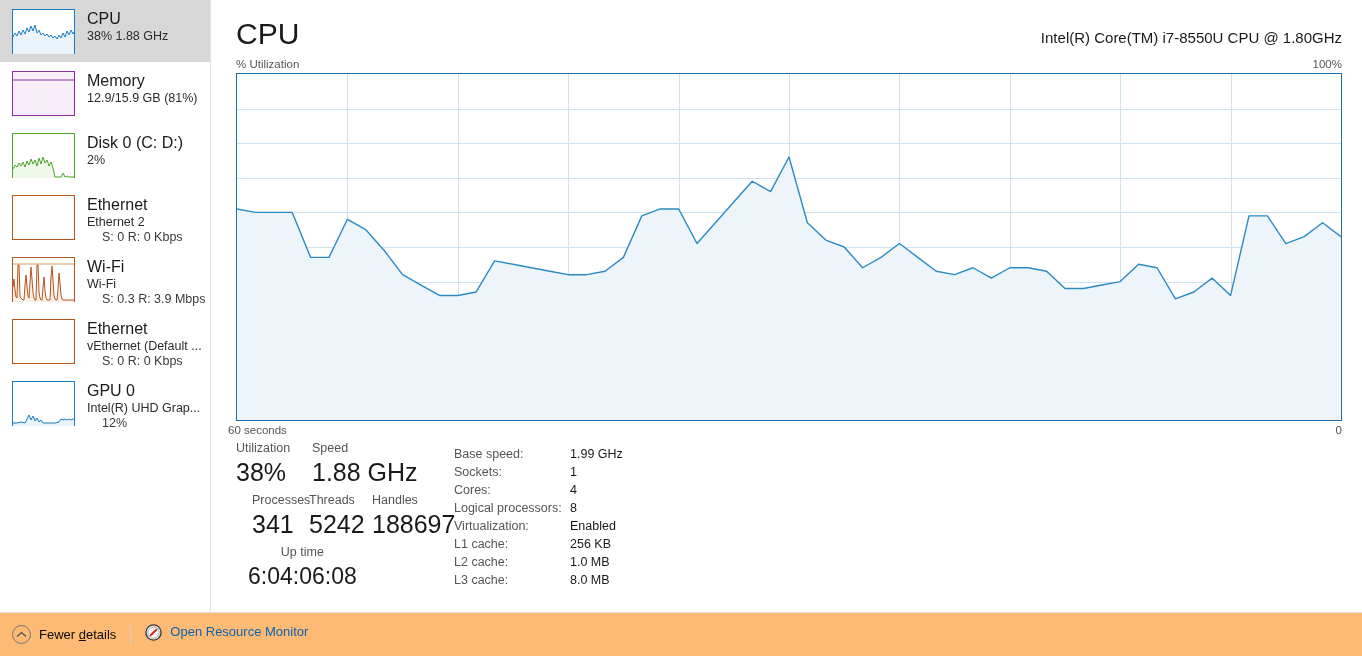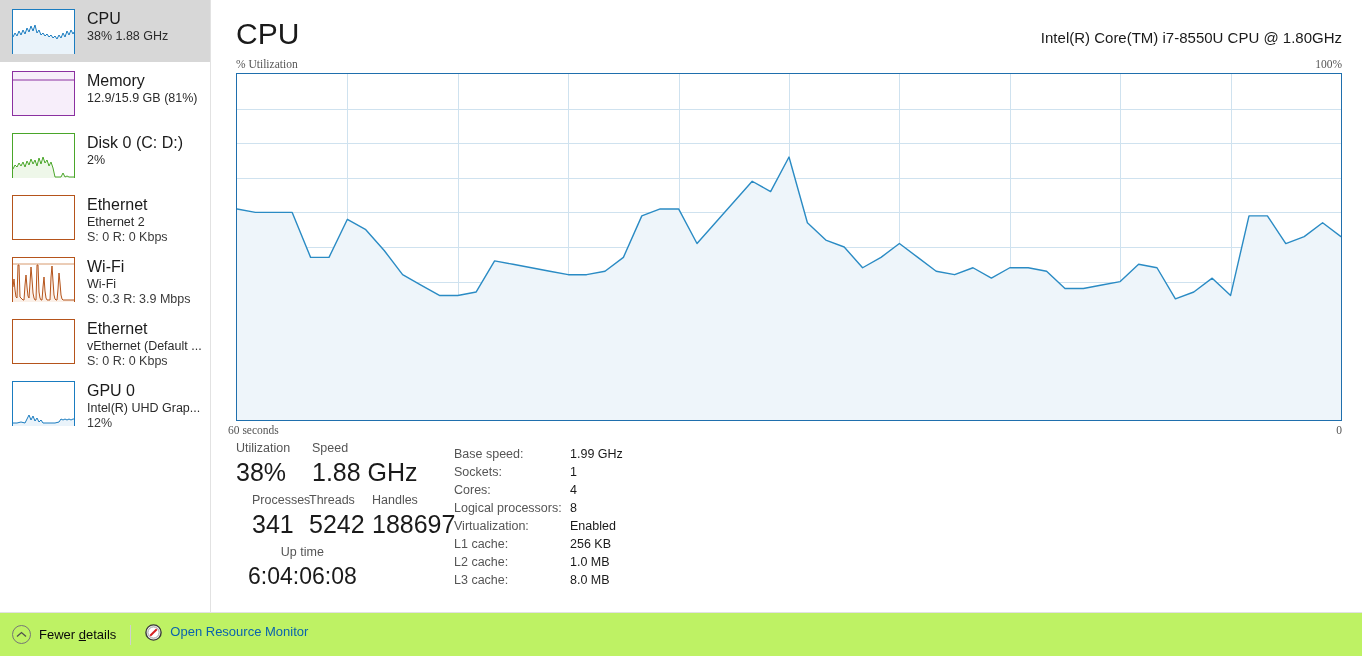--- a/index.html
+++ b/index.html
@@ -62,20 +62,21 @@
     line-height: 15px;
     color: #2b2b2b;
     white-space: nowrap;
     margin-top: 1px;
   }
   .side-sub2 {
     font-size: 12.5px;
     line-height: 15px;
     color: #3a3a3a;
     white-space: nowrap;
+    margin-left: 15px;
   }
 
   
   .main {
     position: absolute;
     left: 212px; top: 0;
     width: 1150px; height: 612px;
     background: #ffffff;
   }
   .main-head {
@@ -99,21 +100,20 @@
     font-size: 15px;
     line-height: 20px;
     color: #1a1a1a;
     white-space: nowrap;
   }
   .axis-label {
     position: absolute;
     font-size: 11.5px;
     color: #555555;
     white-space: nowrap;
-    font-family: Liberation Serif, serif;
   }
   .ax-ytop-left { left: 24px; top: 58px; }
   .ax-ytop-right { right: 20px; top: 58px; }
   .ax-xleft { left: 16px; top: 424px; }
   .ax-xright { right: 20px; top: 424px; }
 
   .graph-wrap {
     position: absolute;
     left: 24px; top: 73px;
     width: 1106px; height: 348px;
@@ -172,21 +172,21 @@
     font-size: 12.5px;
     color: #1a1a1a;
     white-space: nowrap;
   }
 
   
   .footer {
     position: absolute;
     left: 0; bottom: 0;
     width: 1362px; height: 44px;
-    background: #bef264;
+    background: #fdba74;
     border-top: 1px solid #e2e2e2;
     display: flex;
     align-items: center;
     padding-left: 12px;
   }
   .fewer {
     display: flex;
     align-items: center;
     gap: 8px;
     cursor: default;

